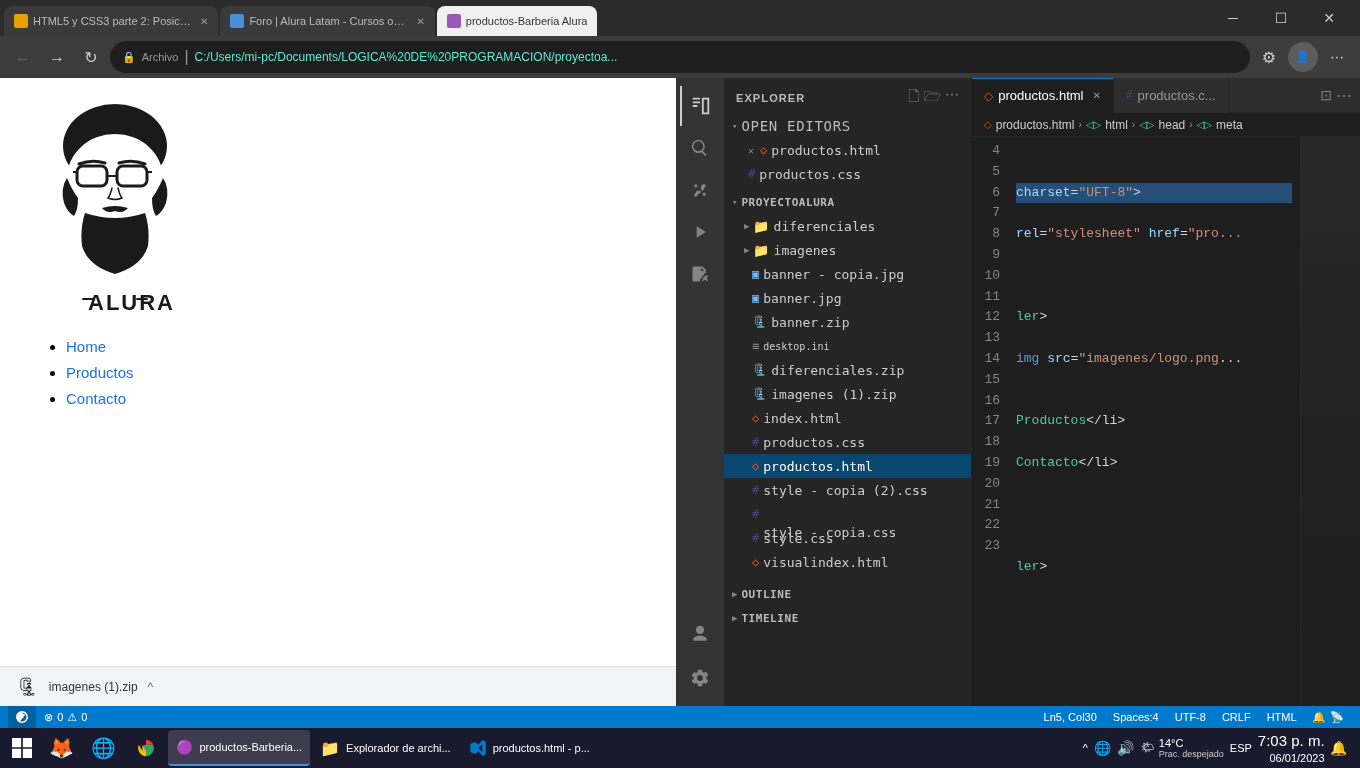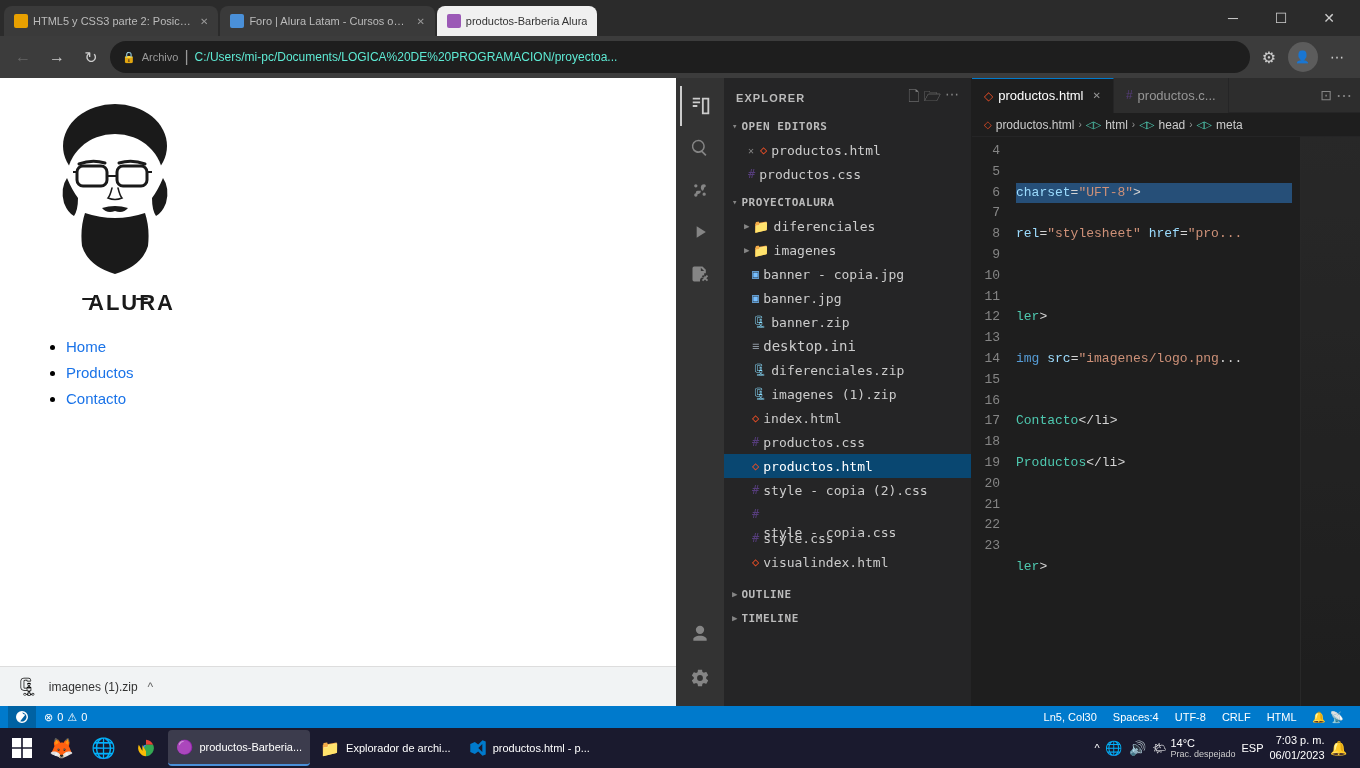--- a/index.html
+++ b/index.html
@@ -168,21 +168,21 @@
           <span style="color:#858585;cursor:pointer;font-size:14px;" title="New File">🗋</span>
           <span style="color:#858585;cursor:pointer;font-size:14px;" title="New Folder">🗁</span>
           <span style="color:#858585;cursor:pointer;font-size:14px;">⋯</span>
         </div>
       </div>
 
       <div style="flex:1;overflow-y:auto;font-size:13px;font-family:'Consolas',monospace;">
 
         <div style="display:flex;align-items:center;padding:3px 8px;cursor:pointer;color:#bbb;gap:4px;height:24px;">
           <span style="font-size:9px;color:#858585;">▾</span>
-          <span style="font-size:11px;font-weight:700;letter-spacing:0.05em;">OPEN EDITORS</span>
+          <span style="font-size:14px;font-weight:400;letter-spacing:0.05em;">OPEN EDITORS</span>
         </div>
 
         <div style="display:flex;align-items:center;padding:2px 8px 2px 24px;cursor:pointer;color:#cccccc;gap:4px;height:24px;">
           <span style="color:#858585;font-size:10px;margin-right:2px;">✕</span>
           <span style="color:#e44d26;font-size:12px;">◇</span>
           <span style="color:#cccccc;font-size:13px;">productos.html</span>
         </div>
 
         <div style="display:flex;align-items:center;padding:2px 8px 2px 24px;cursor:pointer;color:#cccccc;gap:4px;height:24px;">
           <span style="color:#563d7c;font-size:12px;">#</span>
@@ -216,21 +216,21 @@
           <span style="font-size:13px;">banner.jpg</span>
         </div>
 
         <div style="display:flex;align-items:center;padding:2px 8px 2px 28px;cursor:pointer;color:#cccccc;gap:4px;height:24px;">
           <span style="color:#89ddff;font-size:12px;">🗜</span>
           <span style="font-size:13px;">banner.zip</span>
         </div>
 
         <div style="display:flex;align-items:center;padding:2px 8px 2px 28px;cursor:pointer;color:#cccccc;gap:4px;height:24px;">
           <span style="color:#8b949e;font-size:12px;">≡</span>
-          <span style="font-size:14px;">desktop.ini</span>
+          <span style="font-size:10px;">desktop.ini</span>
         </div>
 
         <div style="display:flex;align-items:center;padding:2px 8px 2px 28px;cursor:pointer;color:#cccccc;gap:4px;height:24px;">
           <span style="color:#89ddff;font-size:12px;">🗜</span>
           <span style="font-size:13px;">diferenciales.zip</span>
         </div>
 
         <div style="display:flex;align-items:center;padding:2px 8px 2px 28px;cursor:pointer;color:#cccccc;gap:4px;height:24px;">
           <span style="color:#89ddff;font-size:12px;">🗜</span>
           <span style="font-size:13px;">imagenes (1).zip</span>
@@ -344,22 +344,22 @@
 
         <div style="flex:1;padding:4px 8px;color:#d4d4d4;font-size:13px;line-height:1.6;overflow:hidden;white-space:pre;">
 <div style="white-space:nowrap;"> </div>
 <div style="white-space:nowrap;background:#264f78;">    <span style="color:#9cdcfe;">charset</span>=<span style="color:#ce9178;">"UFT-8"</span>&gt;</div>
 <div style="white-space:nowrap;">    <span style="color:#9cdcfe;">rel</span>=<span style="color:#ce9178;">"stylesheet"</span> <span style="color:#9cdcfe;">href</span>=<span style="color:#ce9178;">"pro...</span></div>
 <div style="white-space:nowrap;"> </div>
 <div style="white-space:nowrap;"> </div>
 <div style="white-space:nowrap;">    <span style="color:#4ec9b0;">ler</span>&gt;</div>
 <div style="white-space:nowrap;">    <span style="color:#569cd6;">img</span> <span style="color:#9cdcfe;">src</span>=<span style="color:#ce9178;">"imagenes/logo.png</span><span style="color:#d4d4d4;">...</span></div>
 <div style="white-space:nowrap;"> </div>
+<div style="white-space:nowrap;">    <span style="color:#4ec9b0;">Productos</span>&lt;/li&gt;</div>
 <div style="white-space:nowrap;">    <span style="color:#4ec9b0;">Contacto</span>&lt;/li&gt;</div>
-<div style="white-space:nowrap;">    <span style="color:#4ec9b0;">Productos</span>&lt;/li&gt;</div>
 <div style="white-space:nowrap;"> </div>
 <div style="white-space:nowrap;"> </div>
 <div style="white-space:nowrap;"> </div>
 <div style="white-space:nowrap;">    <span style="color:#4ec9b0;">ler</span>&gt;</div>
 <div style="white-space:nowrap;"> </div>
 <div style="white-space:nowrap;"> </div>
 <div style="white-space:nowrap;"> </div>
 <div style="white-space:nowrap;"> </div>
         </div>
 
@@ -458,20 +458,20 @@
         <span>🌤</span>
         <div>
           <div style="font-size:11px;color:#fff;">14°C</div>
           <div style="font-size:9px;color:#ccc;">Prac. despejado</div>
         </div>
       </div>
 
       <span style="font-size:11px;cursor:pointer;">ESP</span>
 
       <div style="text-align:right;cursor:pointer;">
-        <div style="font-size:11px;color:#fff;line-height:1.4;">7:03 p. m.</div>
+        <div style="font-size:15px;color:#fff;line-height:1.4;">7:03 p. m.</div>
         <div style="font-size:11px;color:#fff;line-height:1.4;">06/01/2023</div>
       </div>
       <span style="font-size:14px;cursor:pointer;">🔔</span>
     </div>
   </div>
 
 </div>
 
 </body></html>

